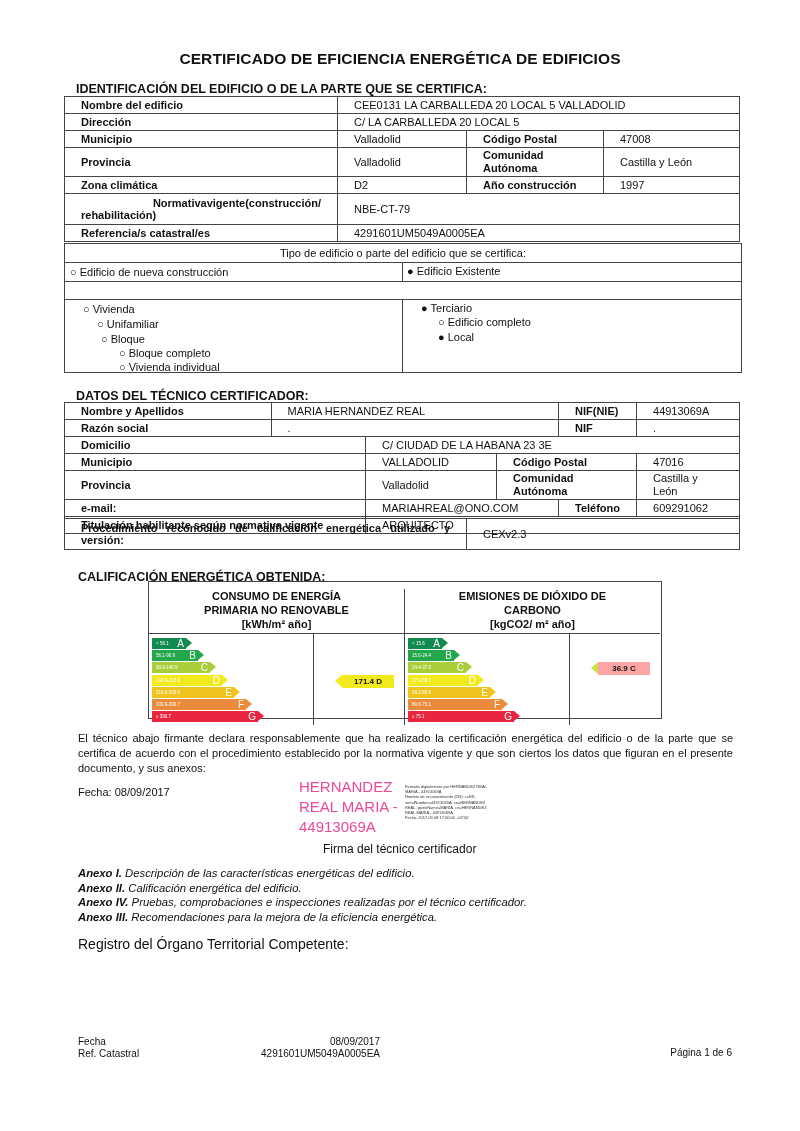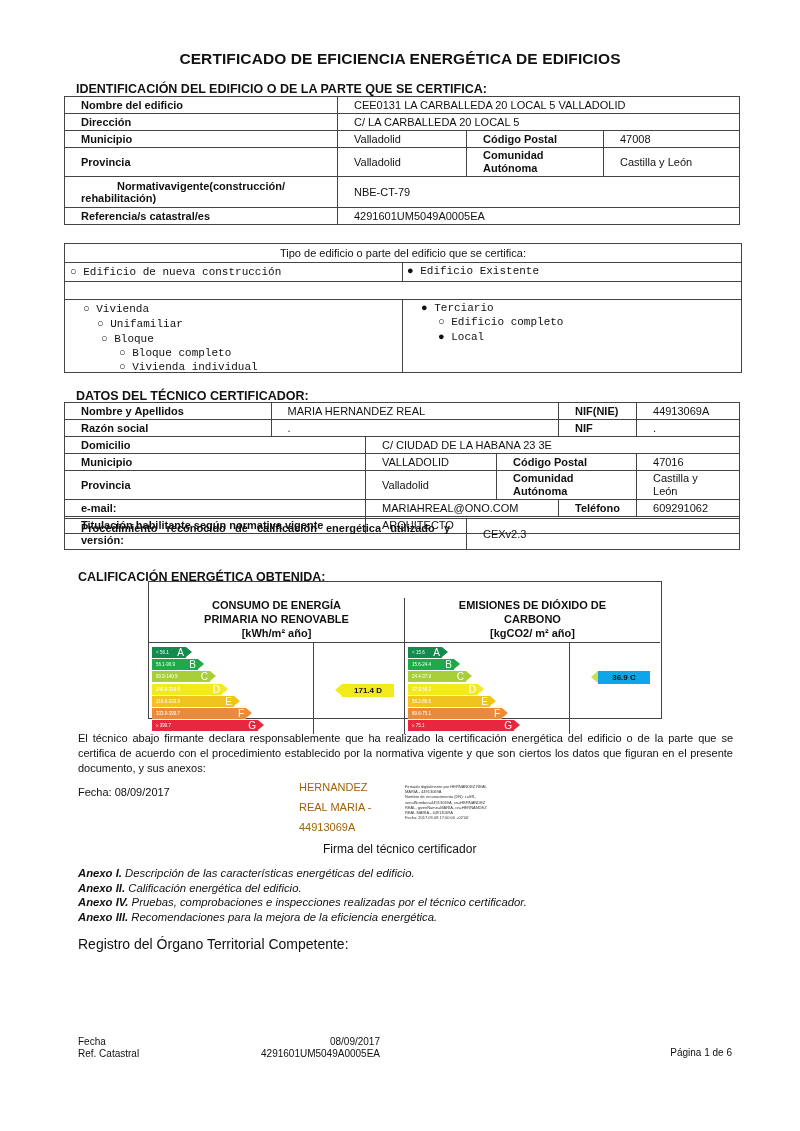--- a/index.html
+++ b/index.html
@@ -3,36 +3,36 @@
 <meta charset="utf-8">
 <style>
   html,body{margin:0;padding:0;background:#fff;}
   body{width:800px;height:1131px;position:relative;overflow:hidden;font-family:"Liberation Sans",sans-serif;color:#111;}
   .abs{position:absolute;}
   .title{left:0;width:800px;top:50px;text-align:center;font-weight:bold;font-size:15.5px;letter-spacing:0.1px;}
   .sec{font-weight:bold;font-size:12.5px;}
   table.t{position:absolute;border-collapse:collapse;font-size:11px;}
   table.t td{border:1px solid #444;padding:1px 16px;height:14px;vertical-align:middle;line-height:13px;}
   table.t td.b{font-weight:bold;}
-  .norm{display:flex;justify-content:center;}
+  .norm{display:flex;justify-content:flex-end;}
   .tipo{position:absolute;left:64px;top:243px;width:676px;height:128px;border:1px solid #444;font-size:11px;}
   .tipo .row{position:absolute;left:0;right:0;border-bottom:1px solid #444;}
   .tipo .vdiv{position:absolute;top:19px;width:0;border-left:1px solid #444;}
-  .item{position:absolute;white-space:nowrap;font-family:Liberation Mono, monospace;}
+  .item{position:absolute;white-space:nowrap;}
   .calif{position:absolute;left:148px;top:581px;width:512px;height:136px;border:1px solid #444;}
-  .calif .col{position:absolute;top:16px;height:136px;width:255px;}
+  .calif .col{position:absolute;top:7px;height:136px;width:255px;}
   .calif .hdr{position:absolute;left:0;right:0;top:0;height:44px;text-align:center;font-weight:bold;font-size:11px;line-height:14px;border-bottom:1px solid #444;}
   .bars{position:absolute;left:3px;top:49px;}
   .bar{position:relative;height:11px;margin-bottom:1.2px;color:#fff;font-size:4.5px;line-height:11px;padding-left:4px;box-sizing:border-box;}
   .bar .ltr{position:absolute;right:2px;top:0;font-size:10px;font-weight:normal;line-height:11px;}
   .bar:after{content:"";position:absolute;right:-6px;top:0;border-left:6px solid var(--c);border-top:5.5px solid transparent;border-bottom:5.5px solid transparent;}
   .pointer{position:absolute;height:13px;font-size:8px;font-weight:bold;line-height:13px;text-align:center;}
   .pointer:before{content:"";position:absolute;left:-7px;top:0;border-right:7px solid var(--c);border-top:6.5px solid transparent;border-bottom:6.5px solid transparent;}
   .decl{left:78px;top:731px;width:655px;font-size:11px;line-height:15px;text-align:justify;}
-  .sig{font-size:11px;line-height:20px;color:#a16207;}
+  .sig{font-size:15px;line-height:20px;color:#ec4899;}
   .sigsmall{font-size:4px;line-height:5.2px;color:#333;}
   .anexos{left:78px;top:866px;font-size:11.3px;line-height:14.5px;font-style:italic;}
   .anexos b{font-style:italic;}
   .foot{font-size:10px;line-height:12px;}
 </style>
 </head>
 <body>
 
 <div class="abs title">CERTIFICADO DE EFICIENCIA ENERGÉTICA DE EDIFICIOS</div>
 
@@ -57,20 +57,26 @@
         <td class="b">Municipio</td>
         <td>Valladolid</td>
         <td class="b">Código Postal</td>
         <td>47008</td>
       </tr>
   <tr>
         <td class="b">Provincia</td>
         <td>Valladolid</td>
         <td class="b">Comunidad Autónoma</td>
         <td>Castilla y León</td>
+      </tr>
+  <tr>
+        <td class="b">Zona climática</td>
+        <td>D2</td>
+        <td class="b">Año construcción</td>
+        <td>1997</td>
       </tr>
   <tr>
         <td class="b" style="height:28px;line-height:12px;">
       <div class="norm">
             <span>Normativa</span>
             <span>vigente</span>
             <span>(construcción</span>
             <span>/</span>
           </div>
       <div>rehabilitación)</div>
@@ -198,21 +204,21 @@
     <div style="position:absolute;left:164px;top:44px;bottom:0;border-left:1px solid #444;"></div>
     <div class="bars" id="bars-emisiones">
         <div class="bar" style="width: 34px; background: rgb(19, 138, 78); --c: #138a4e;"><span>&lt; 15.6</span><span class="ltr">A</span></div>
         <div class="bar" style="width: 46px; background: rgb(34, 168, 74); --c: #22a84a;"><span>15.6-24.4</span><span class="ltr">B</span></div>
         <div class="bar" style="width: 58px; background: rgb(168, 207, 58); --c: #a8cf3a;"><span>24.4-37.9</span><span class="ltr">C</span></div>
         <div class="bar" style="width: 70px; background: rgb(242, 234, 28); --c: #f2ea1c;"><span>37.9-58.2</span><span class="ltr">D</span></div>
         <div class="bar" style="width: 82px; background: rgb(241, 195, 30); --c: #f1c31e;"><span>58.2-89.6</span><span class="ltr">E</span></div>
         <div class="bar" style="width: 94px; background: rgb(234, 139, 60); --c: #ea8b3c;"><span>89.6-75.1</span><span class="ltr">F</span></div>
         <div class="bar" style="width: 106px; background: rgb(232, 38, 63); --c: #e8263f;"><span>≥ 75.1</span><span class="ltr">G</span></div>
       </div>
-    <div class="pointer" id="ptr-emisiones" style="left: 193px; top: 73px; width: 52px; background: #0ea5e9; --c: #c9e04a;">36.9 C</div>
+    <div class="pointer" id="ptr-emisiones" style="left: 193px; top: 73px; width: 52px; background: #fca5a5; --c: #c9e04a;">36.9 C</div>
   </div>
 </div>
 
 <div class="abs decl">El técnico abajo firmante declara responsablemente que ha realizado la certificación energética del edificio o de la parte que se certifica de acuerdo con el procedimiento establecido por la normativa vigente y que son ciertos los datos que figuran en el presente documento, y sus anexos:</div>
 <div class="abs" style="left:78px;top:786px;font-size:11px;">Fecha: 08/09/2017</div>
 <div class="abs sig" style="left:299px;top:777px;">
   <div>HERNANDEZ</div>
   <div>REAL MARIA -</div>
   <div>44913069A</div>
 </div>

